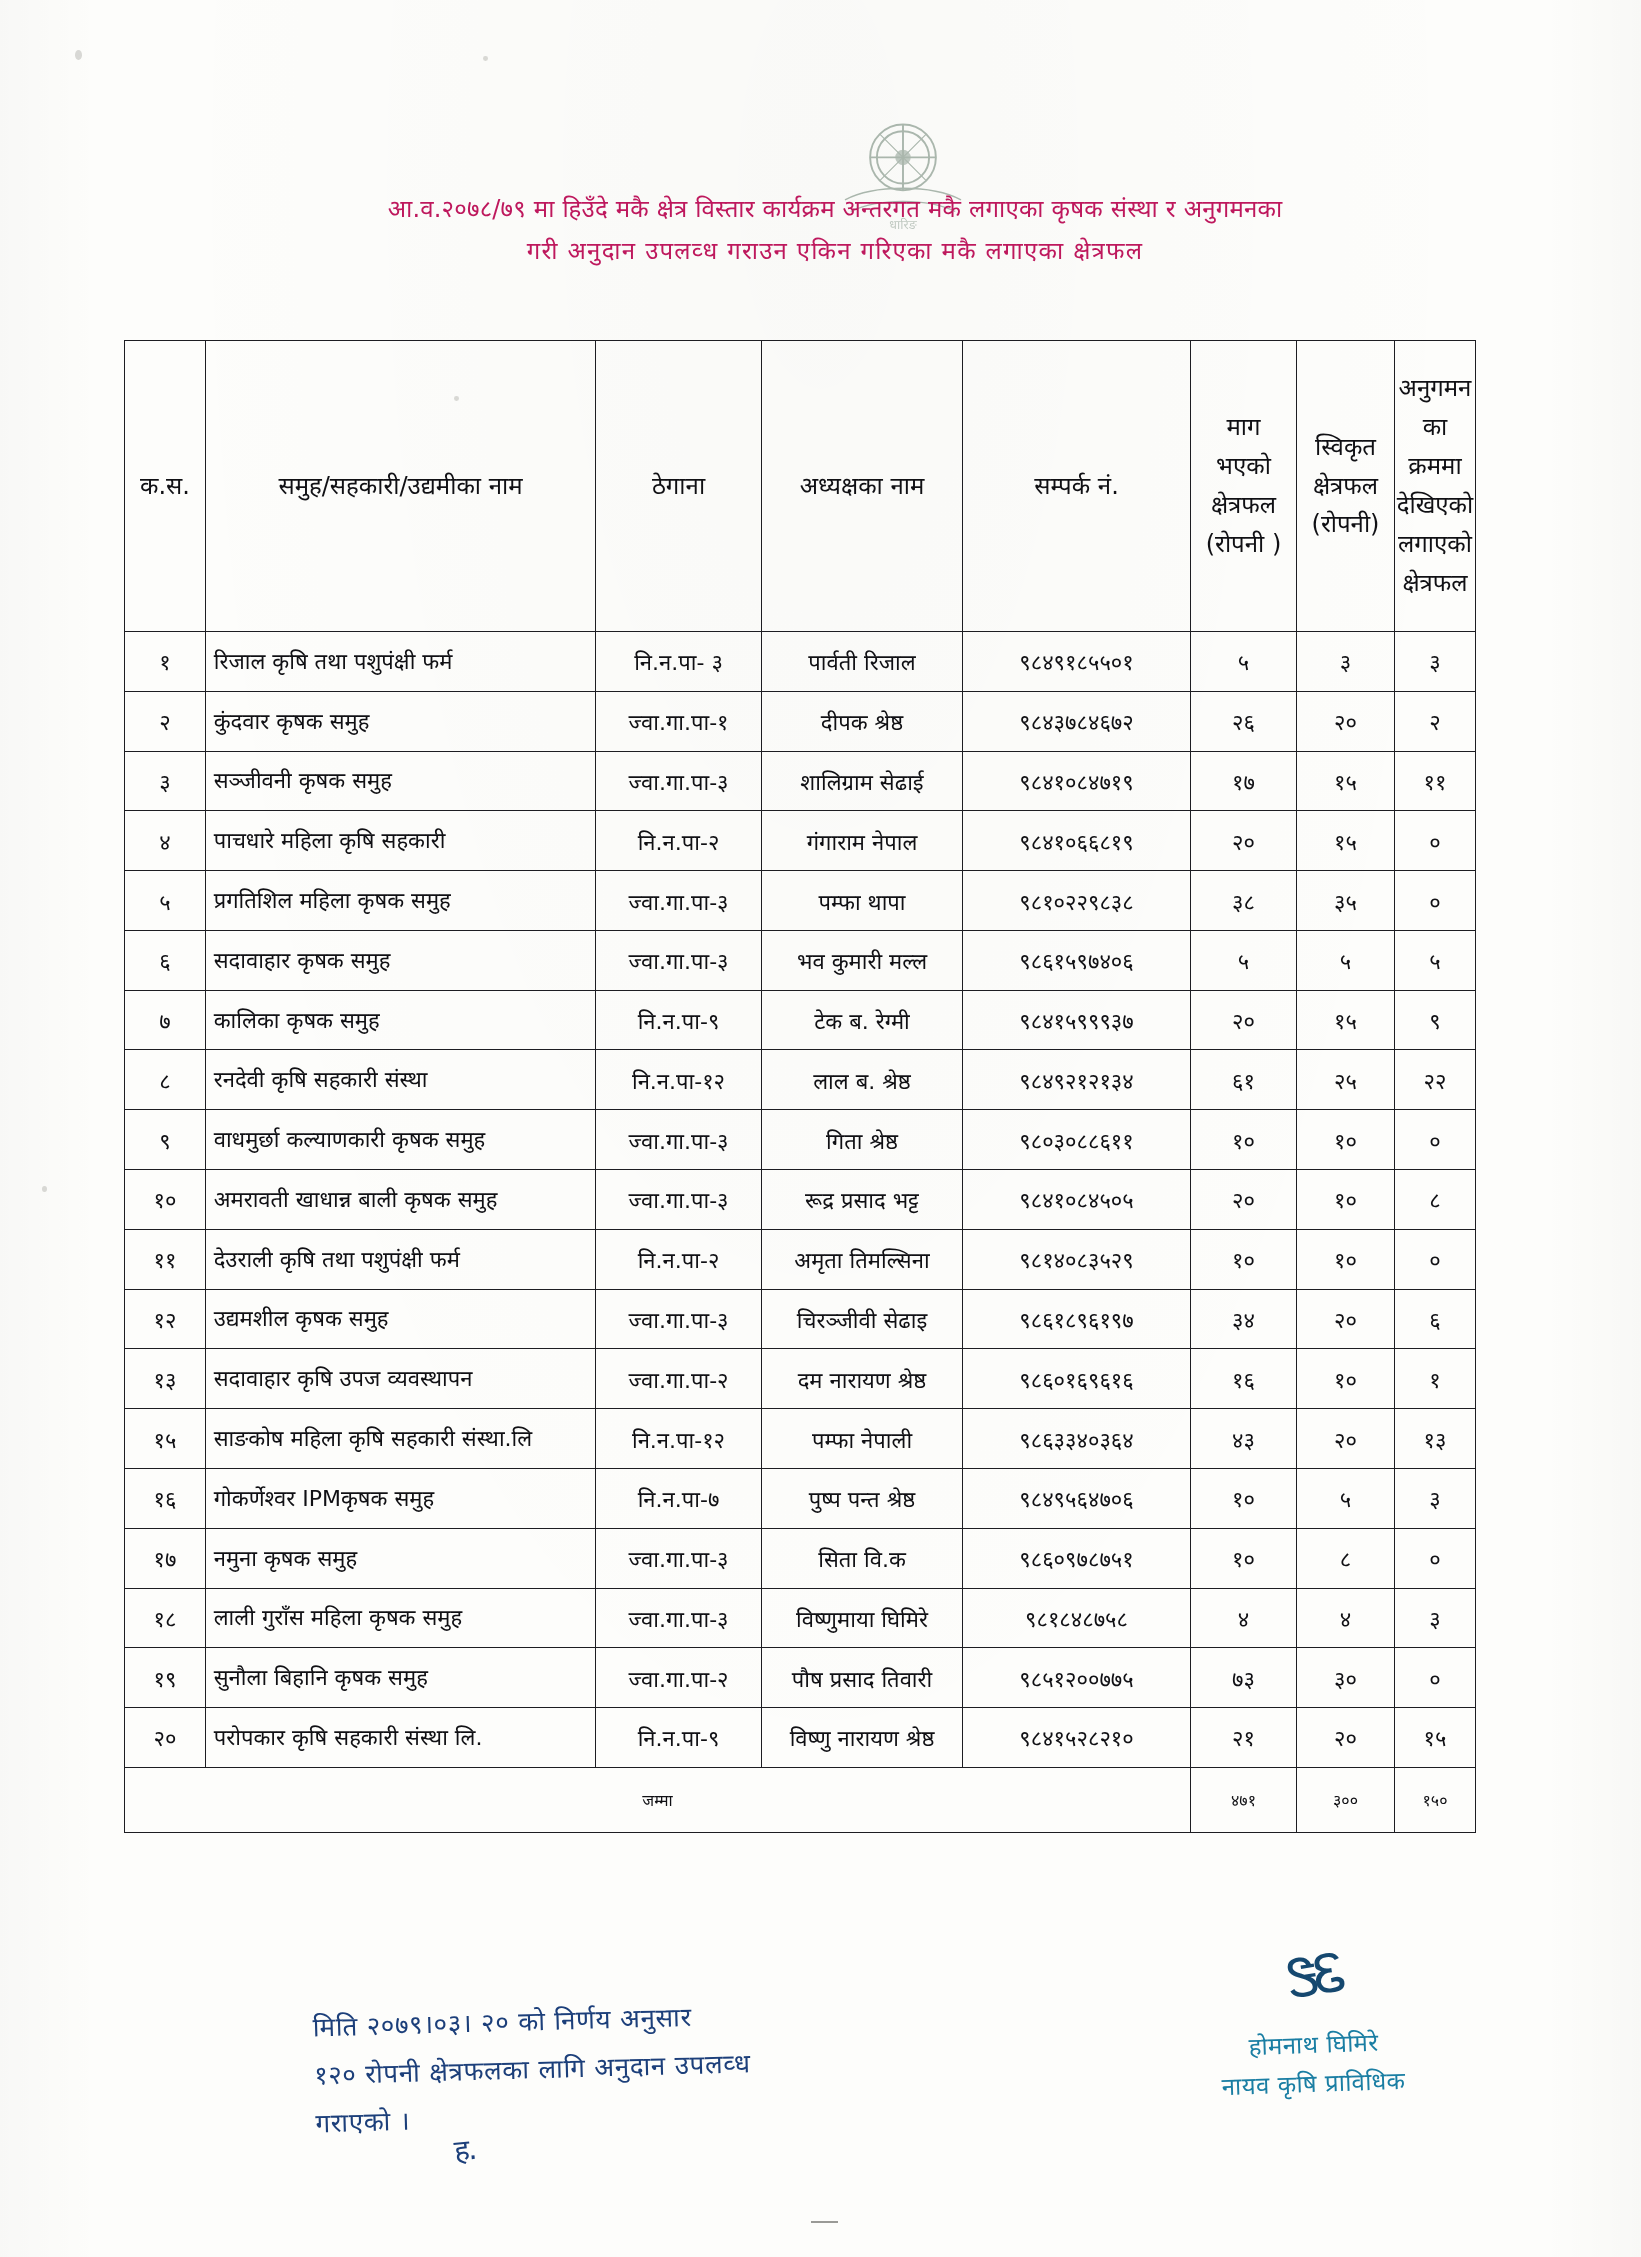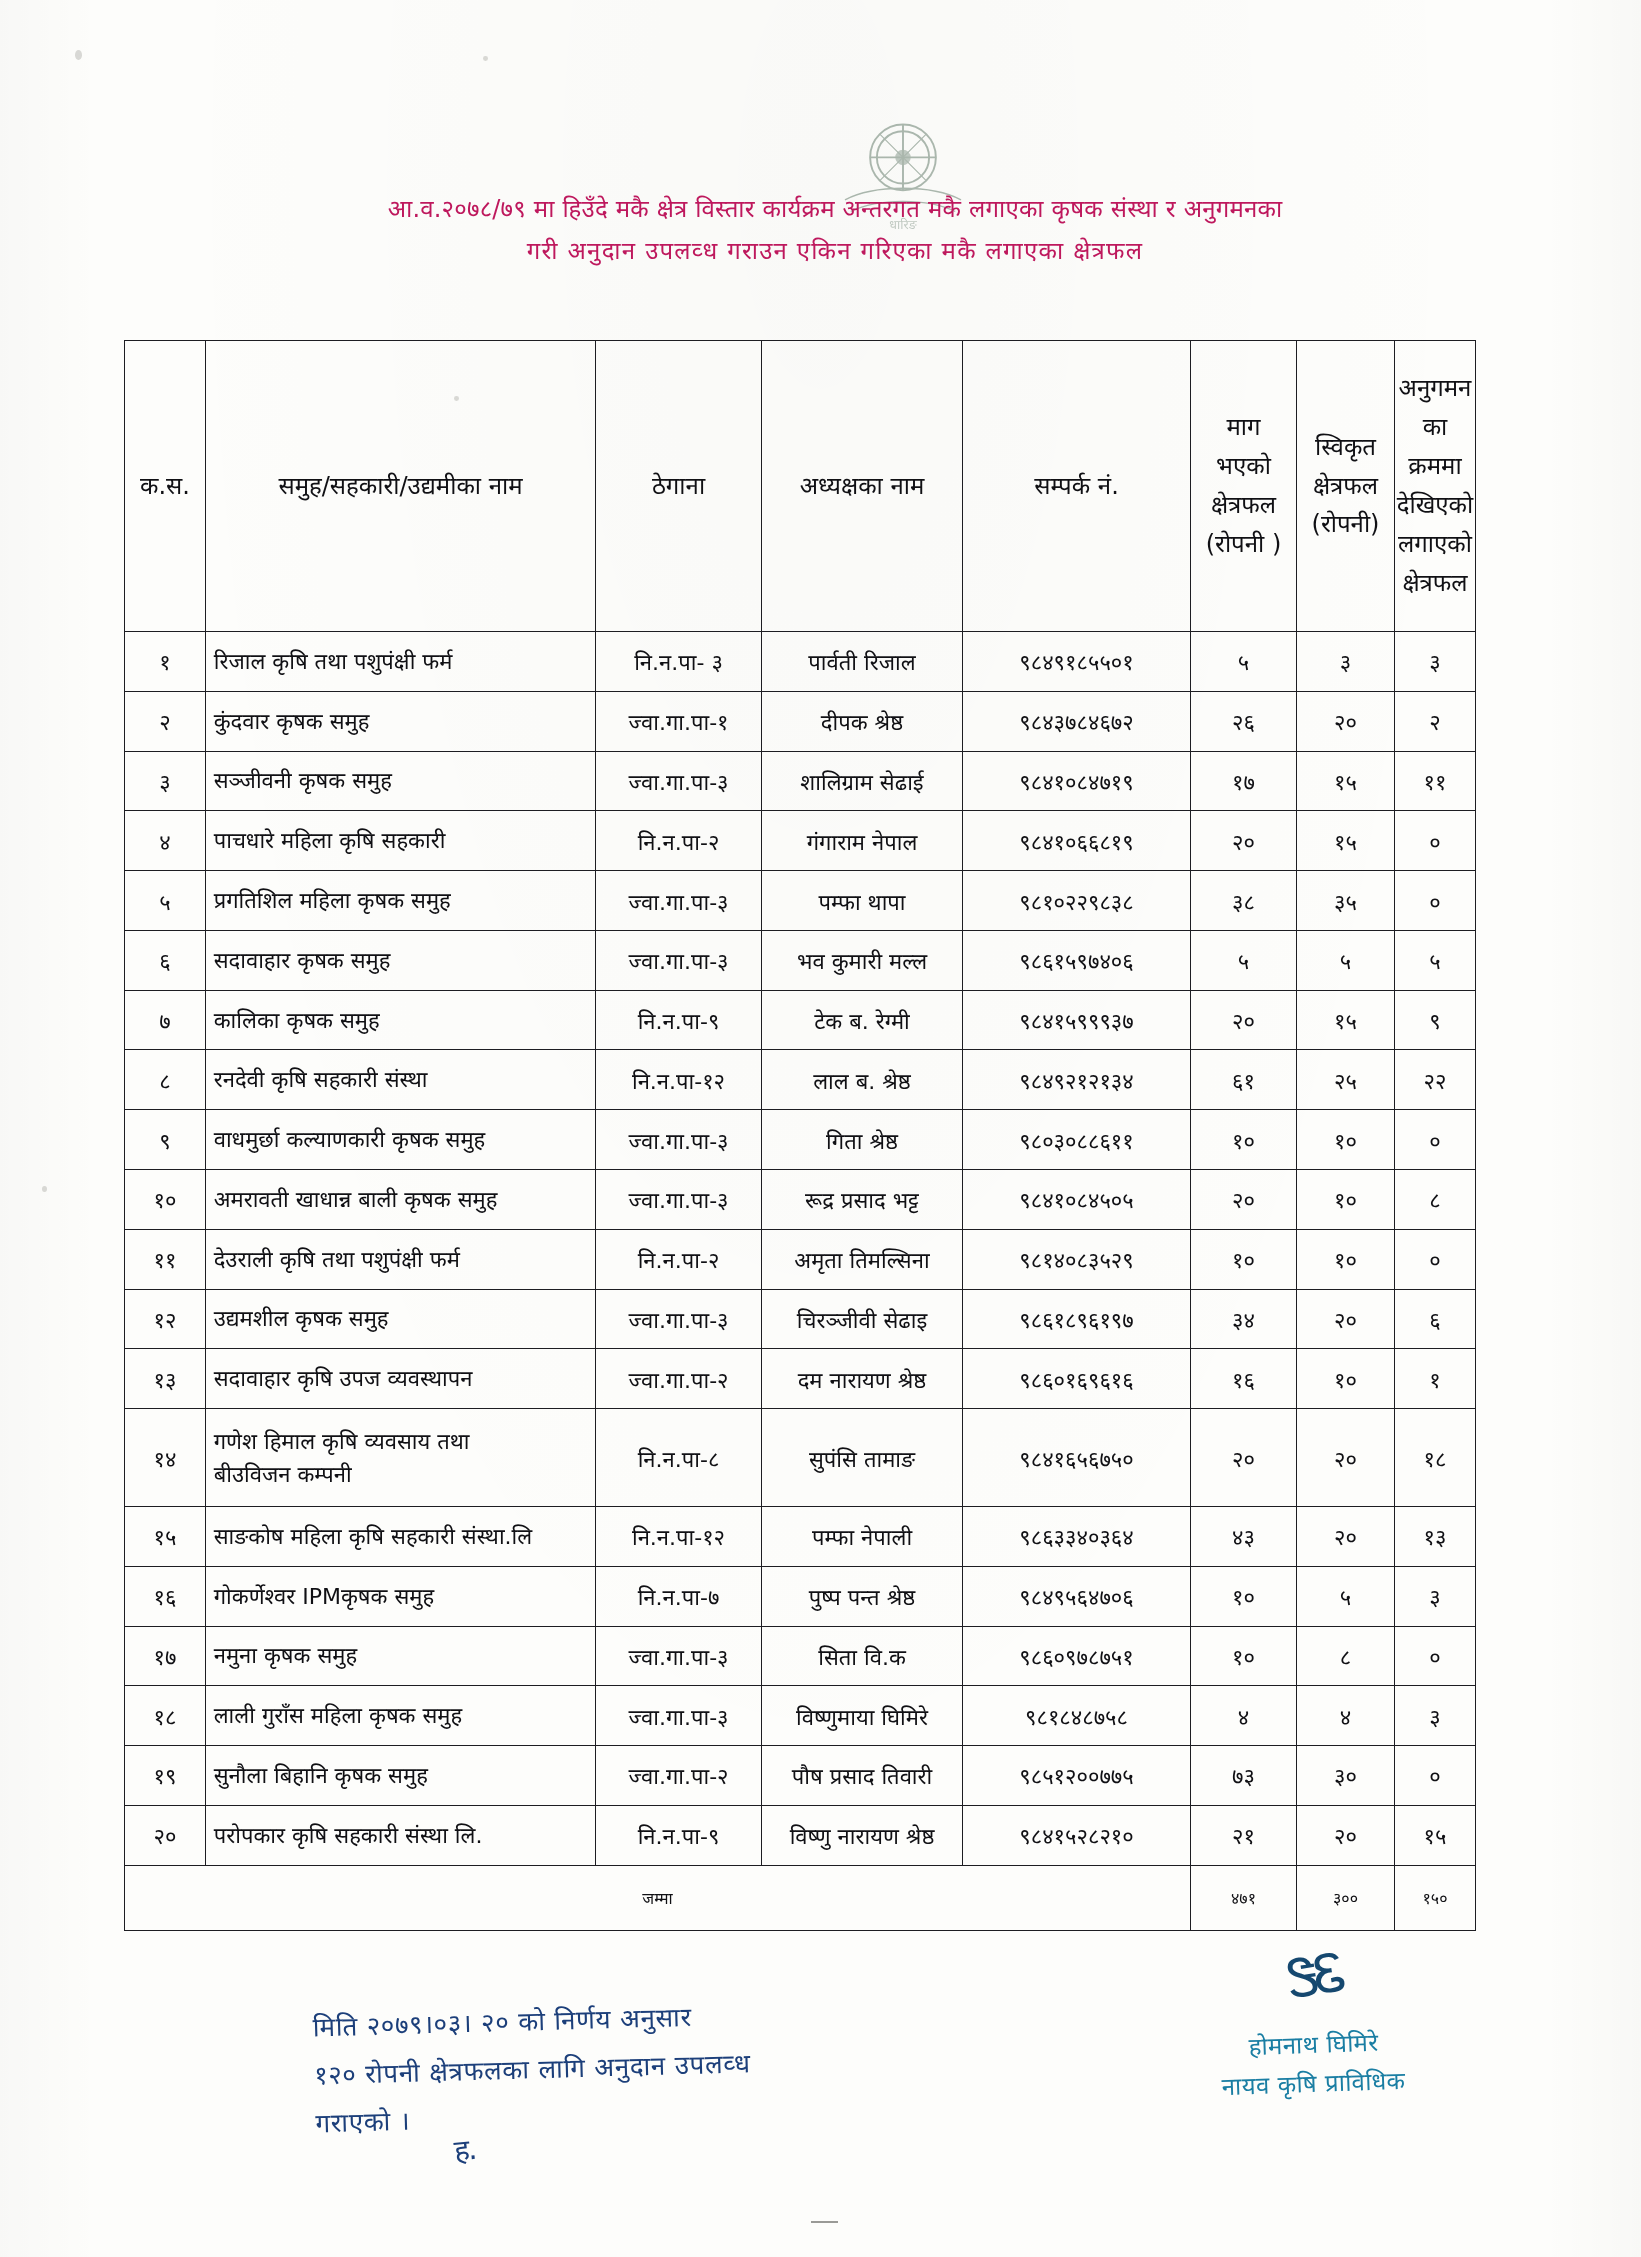--- a/index.html
+++ b/index.html
@@ -390,33 +390,20 @@
           <tr>
             <td>१३</td>
             <td class="name">सदावाहार कृषि उपज व्यवस्थापन</td>
             <td>ज्वा.गा.पा-२</td>
             <td>दम नारायण श्रेष्ठ</td>
             <td>९८६०१६९६१६</td>
             <td>१६</td>
             <td>१०</td>
             <td class="mon">१</td>
           </tr>
-          <tr class="tall">
-            <td>१४</td>
-            <td class="name">
-              <div>गणेश हिमाल कृषि व्यवसाय तथा</div>
-              <div>बीउविजन कम्पनी</div>
-            </td>
-            <td>नि.न.पा-८</td>
-            <td>सुपंसि तामाङ</td>
-            <td>९८४१६५६७५०</td>
-            <td>२०</td>
-            <td>२०</td>
-            <td class="mon">१८</td>
-          </tr>
           <tr>
             <td>१५</td>
             <td class="name">साङकोष महिला कृषि सहकारी संस्था.लि</td>
             <td>नि.न.पा-१२</td>
             <td>पम्फा नेपाली</td>
             <td>९८६३३४०३६४</td>
             <td>४३</td>
             <td>२०</td>
             <td class="mon">१३</td>
           </tr>

